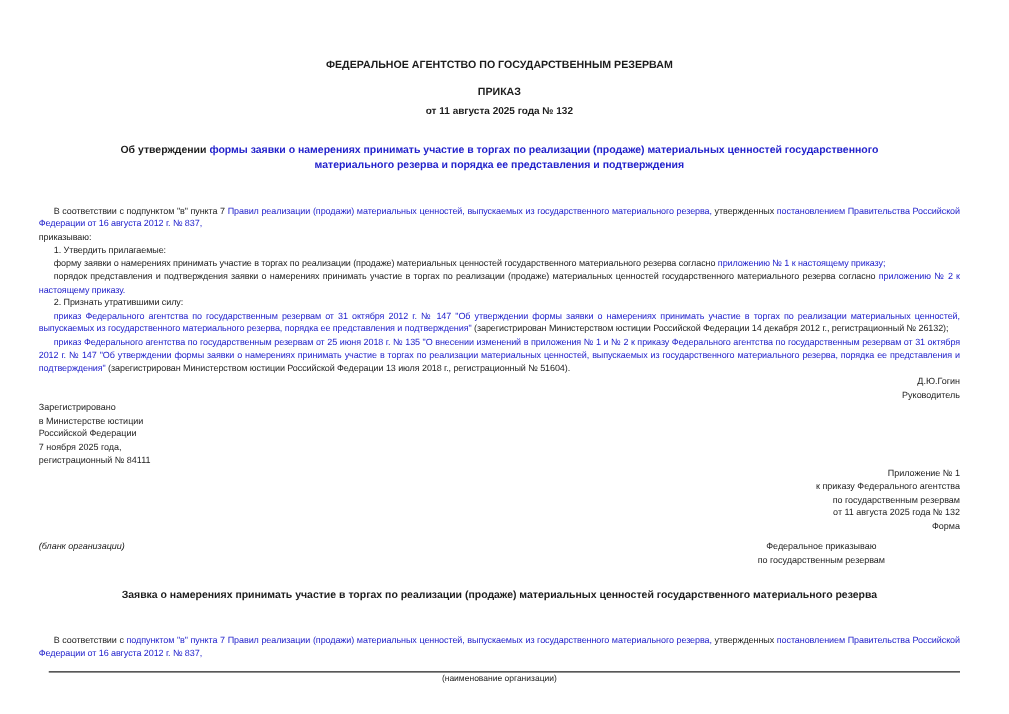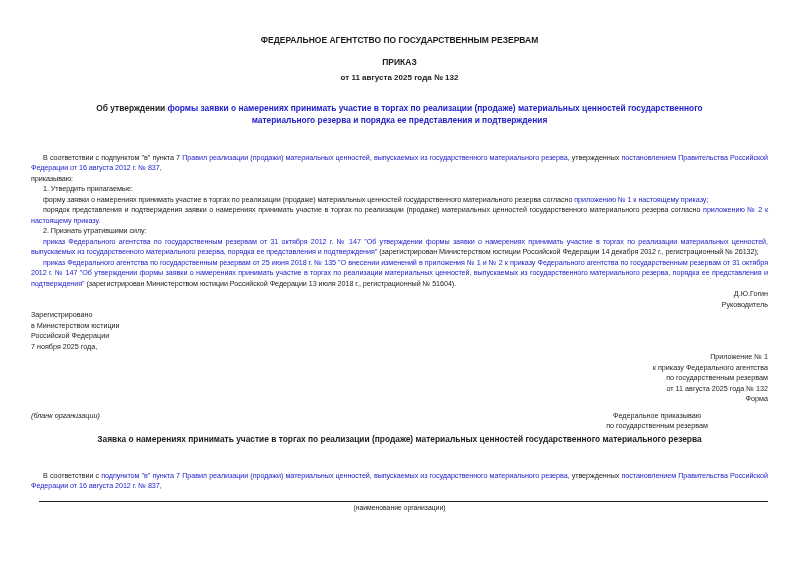--- a/index.html
+++ b/index.html
@@ -4,37 +4,37 @@
 <style>
   :root { --link:#2222cc; --text:#1c1c1c; }
   html,body { margin:0; padding:0; background:#ffffff; }
   .page {
     position:relative; width:807px; height:571px; margin:0 auto;
     background:#ffffff; color:var(--text); overflow:hidden;
     font-family:"Liberation Sans", sans-serif;
     font-size:7.2px; line-height:10.5px;
   }
   .content { padding:0 39px 0 31px; }
-  .agency   { padding-top:35px; text-align:center; font-weight:bold; font-size:8.5px; }
+  .agency   { padding-top:46px; text-align:center; font-weight:bold; font-size:8.5px; }
   .doctype  { margin-top:11px;  text-align:center; font-weight:bold; font-size:8.5px; }
   .dateline { margin-top:6px;   text-align:center; font-weight:bold; font-size:8px; }
   .subject  { margin-top:18px; padding:0 52px; text-align:center; font-weight:bold;
               font-size:8.4px; line-height:12px; }
   .body { margin-top:27px; }
   .par { margin:0; text-align:justify; text-indent:12px; letter-spacing:-0.06px; }
   .par.noind { text-indent:0; }
   .c-link { color:var(--link); }
   .c-text { color:inherit; }
   .sig { text-align:right; }
   .reg { text-align:left; }
   .appendix { text-align:right; }
   .form-header { display:flex; justify-content:space-between; align-items:flex-start; margin-top:6px; }
   .blank-org { font-style:italic; margin-left:0; }
   .form-agency { text-align:center; margin-right:60px; }
-  .form-title { margin-top:2px; text-align:center; font-weight:bold; font-size:8.4px; line-height:11px; }
+  .form-title { margin-top:17px; text-align:center; font-weight:bold; font-size:8.4px; line-height:11px; }
   .form-intro { margin-top:26px; }
   .org-line { height:0; border-top:1px solid #222222; margin:9px 0 0 8px; }
   .org-caption { margin-top:1px; text-align:center; font-size:6.8px; }
 </style>
 </head>
 <body>
 
 <div class="page">
   <div class="content">
 
@@ -57,23 +57,24 @@
       <p class="par"><span class="c-link">приказ Федерального агентства по государственным резервам от 25 июня 2018 г. № 135 "О внесении изменений в приложения № 1 и № 2 к приказу Федерального агентства по государственным резервам от 31 октября 2012 г. № 147 "Об утверждении формы заявки о намерениях принимать участие в торгах по реализации материальных ценностей, выпускаемых из государственного материального резерва, порядка ее представления и подтверждения"</span><span class="c-text"> (зарегистрирован Министерством юстиции Российской Федерации 13 июля 2018 г., регистрационный № 51604).</span></p>
     </div>
 
     <div class="sig">
         <div>Д.Ю.Гогин</div>
         <div>Руководитель</div>
       </div>
 
     <div class="reg">
         <div>Зарегистрировано</div>
-        <div>в Министерством юстиции</div>
+        <div>в Министерстве юстиции</div>
         <div>Российской Федерации</div>
         <div>7 ноября 2025 года,</div>
+        <div>регистрационный № 84111</div>
       </div>
 
     <div class="appendix">
         <div>Приложение № 1</div>
         <div>к приказу Федерального агентства</div>
         <div>по государственным резервам</div>
         <div>от 11 августа 2025 года № 132</div>
         <div>Форма</div>
       </div>
 

